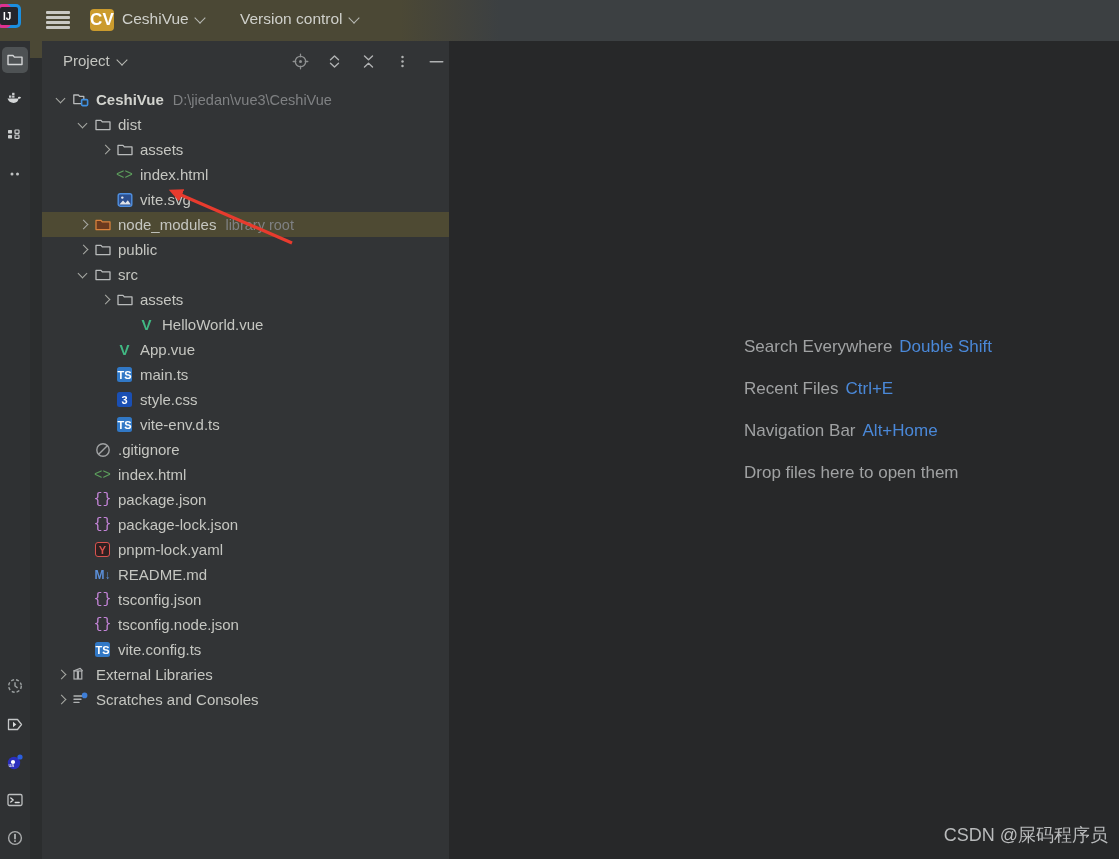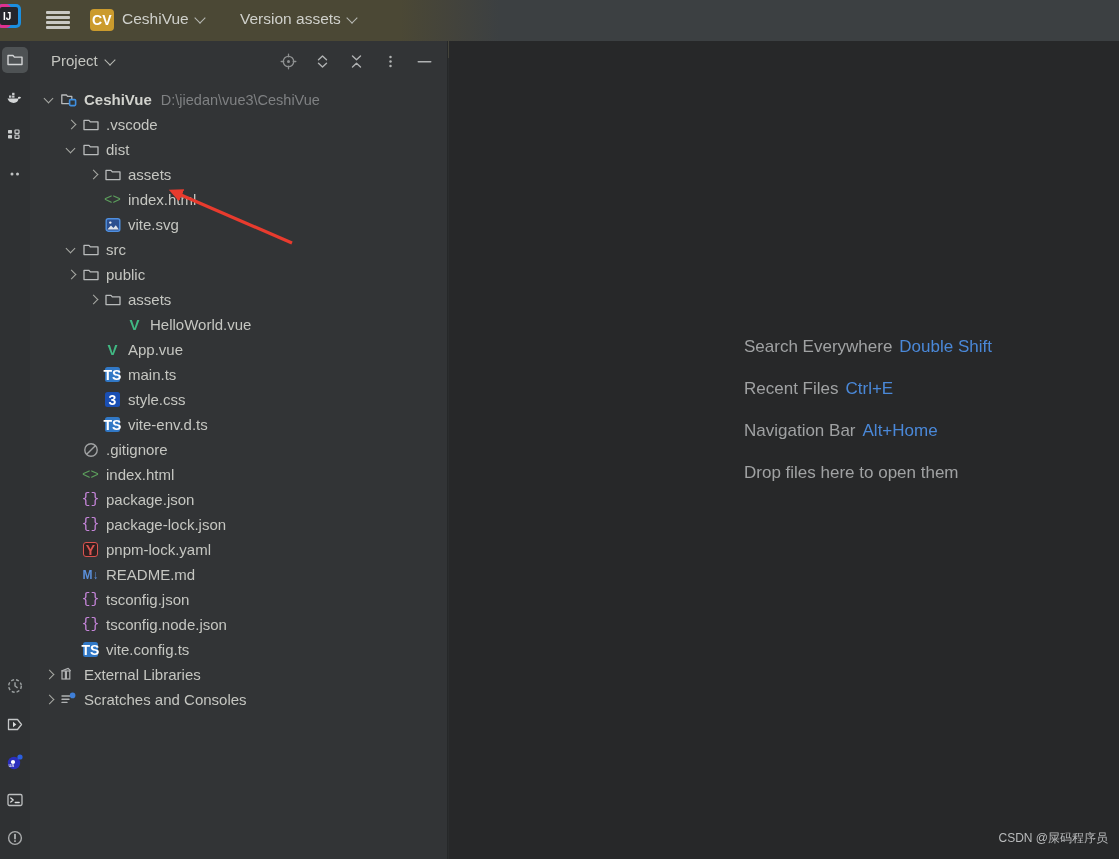--- a/index.html
+++ b/index.html
@@ -34,21 +34,21 @@
     padding: 2px 0; cursor: pointer;
   }
   .hamburger span {
     display: block; height: 2.5px; width: 24px;
     background: #c9c9c4; border-radius: 1px;
   }
   .cv-badge {
     position: absolute; left: 90px; top: 9px;
     width: 24px; height: 22px;
     background: #cb9b2d; border-radius: 4px;
-    color: #fff; font-size: 14px; font-weight: bold;
+    color: #fff; font-size: 17px; font-weight: bold;
     display: flex; align-items: center; justify-content: center;
     letter-spacing: 0.2px;
   }
   .proj-name {
     position: absolute; left: 122px; top: 10px;
     font-size: 15.5px; color: #cfd0cb;
     display: flex; align-items: center; gap: 7px;
     cursor: pointer;
   }
   .vcs-name {
@@ -83,21 +83,21 @@
     color: #b0b2b3;
   }
   .act-icon.active {
     background: #4e5254; border-radius: 5px;
   }
   .act-spacer { flex: 1; }
   .act-icon svg { display: block; }
 
   
   .projpanel {
-    position: absolute; left: 30px; top: 41px;
+    position: absolute; left: 42px; top: 41px;
     width: 418px; height: 818px;
     background: #323436;
     border-right: 1px solid #262829;
   }
   .panel-header {
     position: relative; height: 41px; width: 418px;
     display: flex; align-items: center;
   }
   .panel-title {
     position: absolute; left: 21px; top: 11px;
@@ -154,21 +154,21 @@
   }
   .label { font-size: 15px; }
   .label.bold { font-weight: bold; color: #d2d3ce; }
   .sublabel {
     font-size: 14.5px; color: #7f8183; margin-left: 9px;
   }
 
   
   .ic-ts, .ic-css, .ic-yaml {
     width: 15px; height: 15px; border-radius: 2.5px;
-    font-size: 14px; font-weight: bold; color: #fff;
+    font-size: 11px; font-weight: bold; color: #fff;
     display: flex; align-items: center; justify-content: center;
     font-family: "Liberation Sans", sans-serif;
   }
   .ic-ts { background: #3178c6; }
   .ic-css { background: #1a4fb4; }
   .ic-yaml { background: #2f2020; border: 1.4px solid #d9534f; color: #d9534f; border-radius: 3px; }
   .ic-html { color: #5c9e5c; font-size: 14px; font-family: "Liberation Mono", monospace; }
   .ic-json { color: #c585d9; font-size: 15px; font-family: "Liberation Mono", monospace; }
   .ic-md { color: #5b8fd9; font-size: 12px; font-weight: bold; }
   .ic-vue { color: #41b883; font-size: 15px; font-weight: bold; }
@@ -180,21 +180,21 @@
     background: #272829;
   }
   .shortcuts {
     position: absolute; left: 295px; top: 296px;
     display: flex; flex-direction: column; gap: 22px;
   }
   .sc-row { font-size: 17px; color: #a0a2a3; white-space: nowrap; }
   .sc-key { color: #4a88d8; margin-left: 7px; }
   .watermark {
     position: absolute; right: 11px; bottom: 12px;
-    font-size: 12px; color: #b9bbbc;
+    font-size: 18px; color: #b9bbbc;
   }
 
   
   .annot {
     position: absolute; left: 0; top: 0;
     width: 1119px; height: 859px;
     pointer-events: none;
   }
 </style>
 </head>
@@ -220,21 +220,21 @@
     </div>
 
     <div class="cv-badge">CV</div>
 
     <div class="proj-name">
       <span>CeshiVue</span>
       <span class="chev"></span>
     </div>
 
     <div class="vcs-name">
-      <span>Version assets</span>
+      <span>Version control</span>
       <span class="chev"></span>
     </div>
   </div>
 
   <div class="activitybar">
     <div class="act-icon active" style="margin-top:6px;">
       <svg width="18" height="18" viewBox="0 0 18 18" fill="none">
         <path d="M2 4.5h5l1.4 1.6H16v7.4H2z" stroke="#d3d5d6" stroke-width="1.4" stroke-linejoin="round"></path>
       </svg>
     </div>
@@ -350,30 +350,20 @@
             <svg width="18" height="18" viewBox="0 0 18 18" fill="none">
               <path d="M1.8 4h4.6l1.2 1.4h4.2v7.2H1.8z" stroke="#b9bbbc" stroke-width="1.3" stroke-linejoin="round"></path>
               <rect x="9.6" y="8.6" width="6" height="6" rx="1" fill="#2f3436" stroke="#3f8fe0" stroke-width="1.6"></rect>
             </svg>
           </span>
           <span class="label bold">CeshiVue</span>
           <span class="sublabel">D:\jiedan\vue3\CeshiVue</span>
         </div>
         <div class="row">
           <span style="display: inline-block; flex: 0 0 33px; width: 33px;"></span>
-          <span class="arrow right"></span>
-          <span class="icon">
-            <svg width="18" height="18" viewBox="0 0 18 18" fill="none">
-              <path d="M2 4.4h5l1.3 1.5h7.7v7.7H2z" stroke="#b9bbbc" stroke-width="1.3" stroke-linejoin="round"></path>
-            </svg>
-          </span>
-          <span class="label">.vscode</span>
-        </div>
-        <div class="row">
-          <span style="display: inline-block; flex: 0 0 33px; width: 33px;"></span>
           <span class="arrow down"></span>
           <span class="icon">
             <svg width="18" height="18" viewBox="0 0 18 18" fill="none">
               <path d="M2 4.4h5l1.3 1.5h7.7v7.7H2z" stroke="#b9bbbc" stroke-width="1.3" stroke-linejoin="round"></path>
             </svg>
           </span>
           <span class="label">dist</span>
         </div>
         <div class="row">
           <span style="display: inline-block; flex: 0 0 55px; width: 55px;"></span>
@@ -398,39 +388,50 @@
           <span class="arrow "></span>
           <span class="icon">
             <svg width="16" height="16" viewBox="0 0 16 16">
               <rect x="1.2" y="1.8" width="13.6" height="12.4" rx="2" fill="#2c4f8f" stroke="#4f8fe0" stroke-width="1.4"></rect>
               <circle cx="5.3" cy="5.6" r="1.2" fill="#e8eaf0"></circle>
               <path d="M2.4 12.6l3.6-4 2.4 2.4 2.4-2.8 3 4.4z" fill="#dfe3ea"></path>
             </svg>
           </span>
           <span class="label">vite.svg</span>
         </div>
-        <div class="row">
-          <span style="display: inline-block; flex: 0 0 33px; width: 33px;"></span>
-          <span class="arrow down"></span>
+        <div class="row highlight">
+          <span style="display: inline-block; flex: 0 0 33px; width: 33px;"></span>
+          <span class="arrow right"></span>
+          <span class="icon">
+            <svg width="18" height="18" viewBox="0 0 18 18" fill="none">
+              <path d="M2 4.4h5l1.3 1.5h7.7v7.7H2z" fill="#6b3a1e" stroke="#d9823c" stroke-width="1.3" stroke-linejoin="round"></path>
+            </svg>
+          </span>
+          <span class="label">node_modules</span>
+          <span class="sublabel">library root</span>
+        </div>
+        <div class="row">
+          <span style="display: inline-block; flex: 0 0 33px; width: 33px;"></span>
+          <span class="arrow right"></span>
           <span class="icon">
             <svg width="18" height="18" viewBox="0 0 18 18" fill="none">
               <path d="M2 4.4h5l1.3 1.5h7.7v7.7H2z" stroke="#b9bbbc" stroke-width="1.3" stroke-linejoin="round"></path>
             </svg>
           </span>
-          <span class="label">src</span>
-        </div>
-        <div class="row">
-          <span style="display: inline-block; flex: 0 0 33px; width: 33px;"></span>
-          <span class="arrow right"></span>
+          <span class="label">public</span>
+        </div>
+        <div class="row">
+          <span style="display: inline-block; flex: 0 0 33px; width: 33px;"></span>
+          <span class="arrow down"></span>
           <span class="icon">
             <svg width="18" height="18" viewBox="0 0 18 18" fill="none">
               <path d="M2 4.4h5l1.3 1.5h7.7v7.7H2z" stroke="#b9bbbc" stroke-width="1.3" stroke-linejoin="round"></path>
             </svg>
           </span>
-          <span class="label">public</span>
+          <span class="label">src</span>
         </div>
         <div class="row">
           <span style="display: inline-block; flex: 0 0 55px; width: 55px;"></span>
           <span class="arrow right"></span>
           <span class="icon">
             <svg width="18" height="18" viewBox="0 0 18 18" fill="none">
               <path d="M2 4.4h5l1.3 1.5h7.7v7.7H2z" stroke="#b9bbbc" stroke-width="1.3" stroke-linejoin="round"></path>
             </svg>
           </span>
           <span class="label">assets</span>

